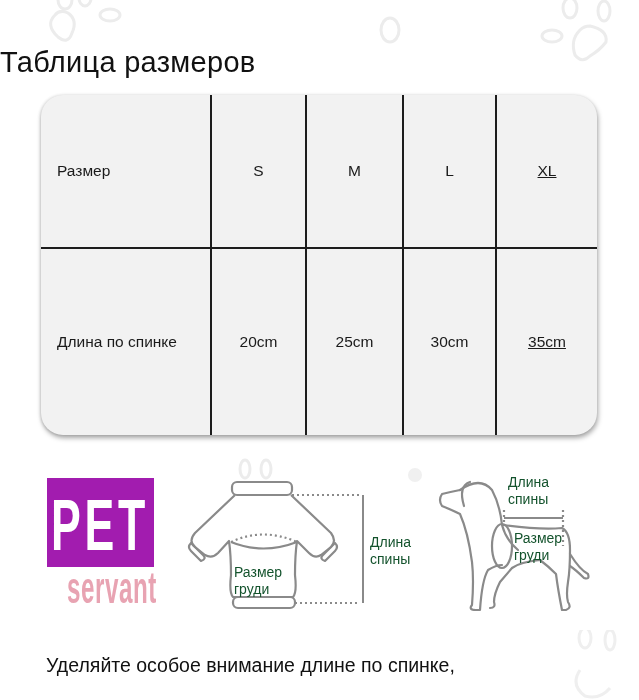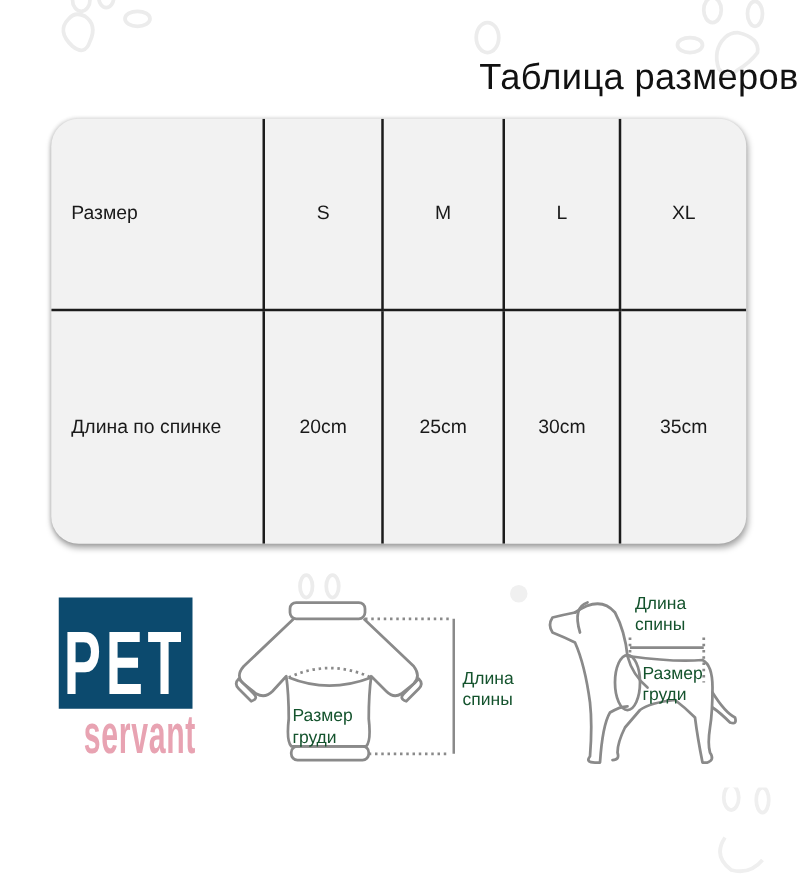--- a/index.html
+++ b/index.html
@@ -3,48 +3,48 @@
 <meta charset="utf-8">
 <style>
   * { box-sizing: border-box; margin: 0; padding: 0; }
   html, body { width: 639px; height: 700px; overflow: hidden; background: #ffffff; }
   body { position: relative; font-family: "Liberation Sans", sans-serif; color: #111; }
 
   .paw { position: absolute; pointer-events: none; }
 
   .title {
     position: absolute; left: 0; width: 639px; top: 46px;
-    text-align: right; font-size: 29px; color: #111; letter-spacing: 0.3px; padding-left: 30px;
+    text-align: left; font-size: 29px; color: #111; letter-spacing: 0.3px;
   }
 
   .table-wrap {
     position: absolute; left: 41px; top: 95px; width: 556px; height: 340px;
     background: #f2f2f2; border-radius: 22px;
     box-shadow: 1px 3px 5px rgba(0,0,0,0.35), -1px 0 3px rgba(0,0,0,0.12);
     overflow: hidden;
   }
   table.sizes {
     width: 100%; height: 100%; border-collapse: collapse; table-layout: fixed;
   }
   table.sizes td {
     border: 2px solid #1c1c1c; font-size: 15.5px; color: #1a1a1a;
     text-align: center; vertical-align: middle;
   }
   table.sizes tr:first-child td { border-top: none; }
   table.sizes tr:last-child td { border-bottom: none; }
   table.sizes td:first-child { border-left: none; text-align: left; padding-left: 16px; }
-  table.sizes td:last-child { border-right: none; }
+  table.sizes td:last-child { border-right: none; text-decoration: underline; }
   table.sizes tr.r0 { height: 73px; }
   table.sizes tr.r1 { height: 89px; }
   table.sizes tr.r2 { height: 88px; }
   table.sizes tr.r3 { height: 90px; }
 
   .logo-box {
     position: absolute; left: 47px; top: 478px; width: 107px; height: 89px;
-    background: #0c4a6e; display: flex; align-items: flex-end; justify-content: center;
+    background: #a21caf; display: flex; align-items: center; justify-content: center;
   }
   .logo-pet {
     color: #fff; font-family: "Liberation Sans", sans-serif; font-weight: bold;
     font-size: 72px; transform: scaleX(0.62); letter-spacing: 6px; line-height: 1;
     margin-top: 4px;
   }
   .logo-servant {
     position: absolute; left: 44px; top: 566px; width: 102px; text-align: center;
     color: #e8a3b2; font-weight: bold; font-size: 44px; line-height: 1;
     transform: scaleX(0.55); transform-origin: center; letter-spacing: 1px;
@@ -187,13 +187,14 @@
 <div class="dlabel" style="left:508px;top:474px">
   <div>Длина</div>
   <div>спины</div>
 </div>
 <div class="dlabel" style="left:514px;top:530px">
   <div>Размер</div>
   <div>груди</div>
 </div>
 
 <div class="note">
+  <div>Уделяйте особое внимание длине по спинке,</div>
 </div>
 
 </body></html>

